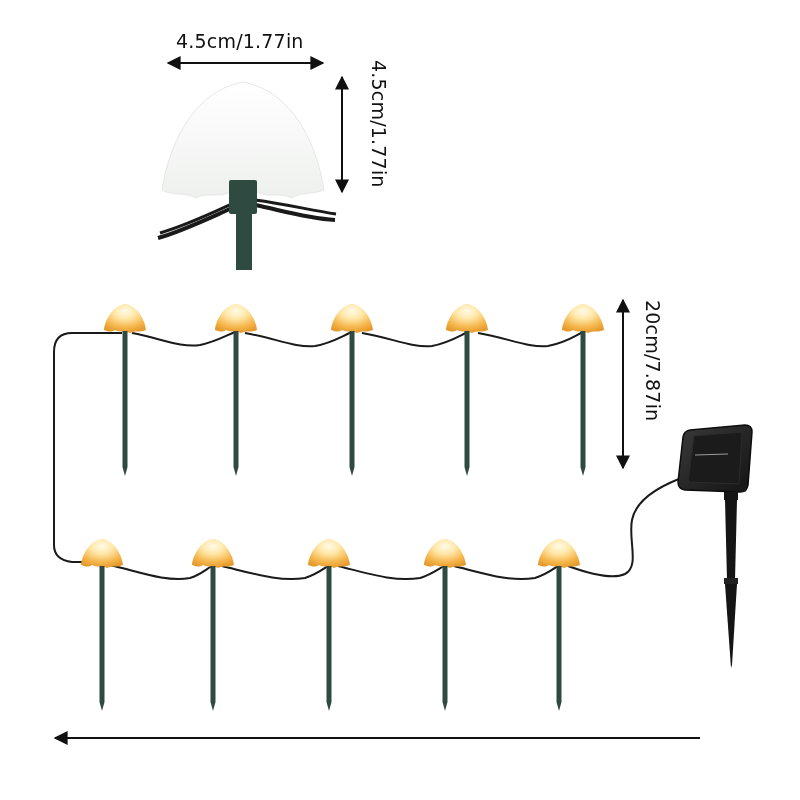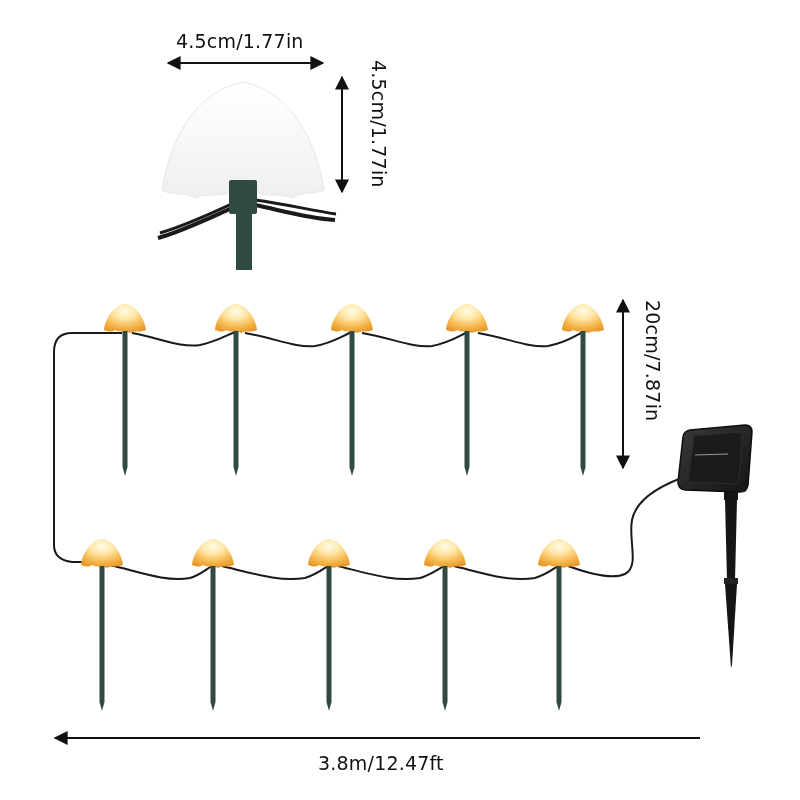--- a/index.html
+++ b/index.html
@@ -104,15 +104,14 @@
       <rect x="724" y="492" width="14" height="8" fill="#151515"></rect>
       <path d="M725,500 L737,500 L735,580 L727,580 Z" fill="#151515"></path>
       <rect x="724" y="578" width="14" height="6" fill="#222"></rect>
       <path d="M725,584 L737,584 L732,665 L731,668 Z" fill="#151515"></path>
     </g>
   </svg>
 
   <div class="label" style="left:176px; top:30px;">4.5cm/1.77in</div>
   <div class="label label-vert" style="left:390px; top:60px;">4.5cm/1.77in</div>
   <div class="label label-vert" style="left:664px; top:300px;">20cm/7.87in</div>
-  <div class="label" style="left:318px; top:752px;">3.8m/12.47ft</div>
 
 </div>
 
 </body></html>

